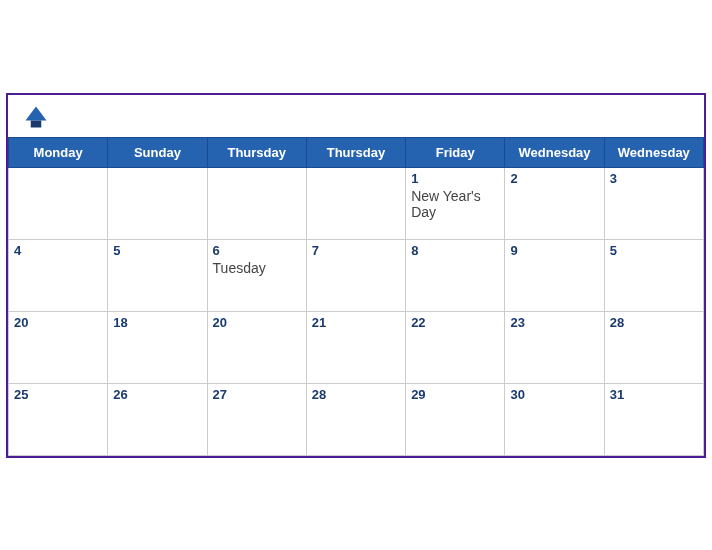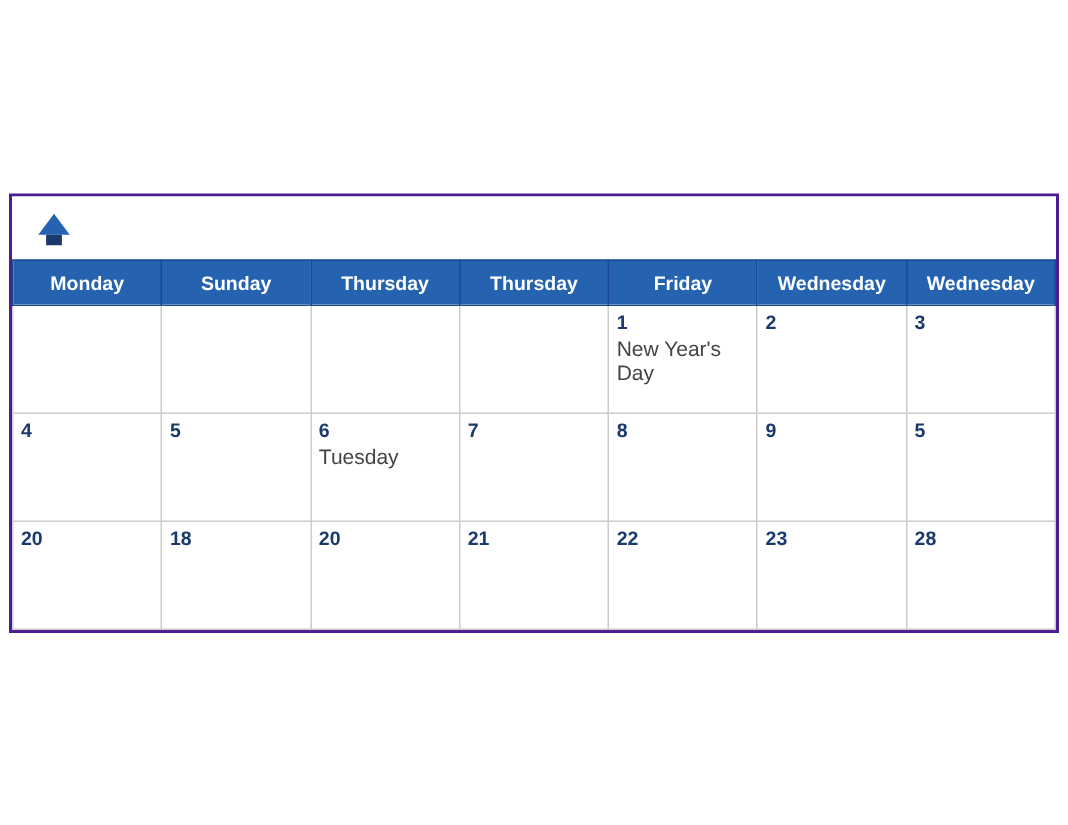--- a/index.html
+++ b/index.html
@@ -181,15 +181,38 @@
           <td>
             <span class="day-number">22</span>
           </td>
           <td>
             <span class="day-number">23</span>
           </td>
           <td>
             <span class="day-number">28</span>
           </td>
         </tr>
+        <tr>
+          <td>
+            <span class="day-number">25</span>
+          </td>
+          <td>
+            <span class="day-number">26</span>
+          </td>
+          <td>
+            <span class="day-number">27</span>
+          </td>
+          <td>
+            <span class="day-number">28</span>
+          </td>
+          <td>
+            <span class="day-number">29</span>
+          </td>
+          <td>
+            <span class="day-number">30</span>
+          </td>
+          <td>
+            <span class="day-number">31</span>
+          </td>
+        </tr>
       </tbody>
   </table>
 </div>
 
 </body></html>

